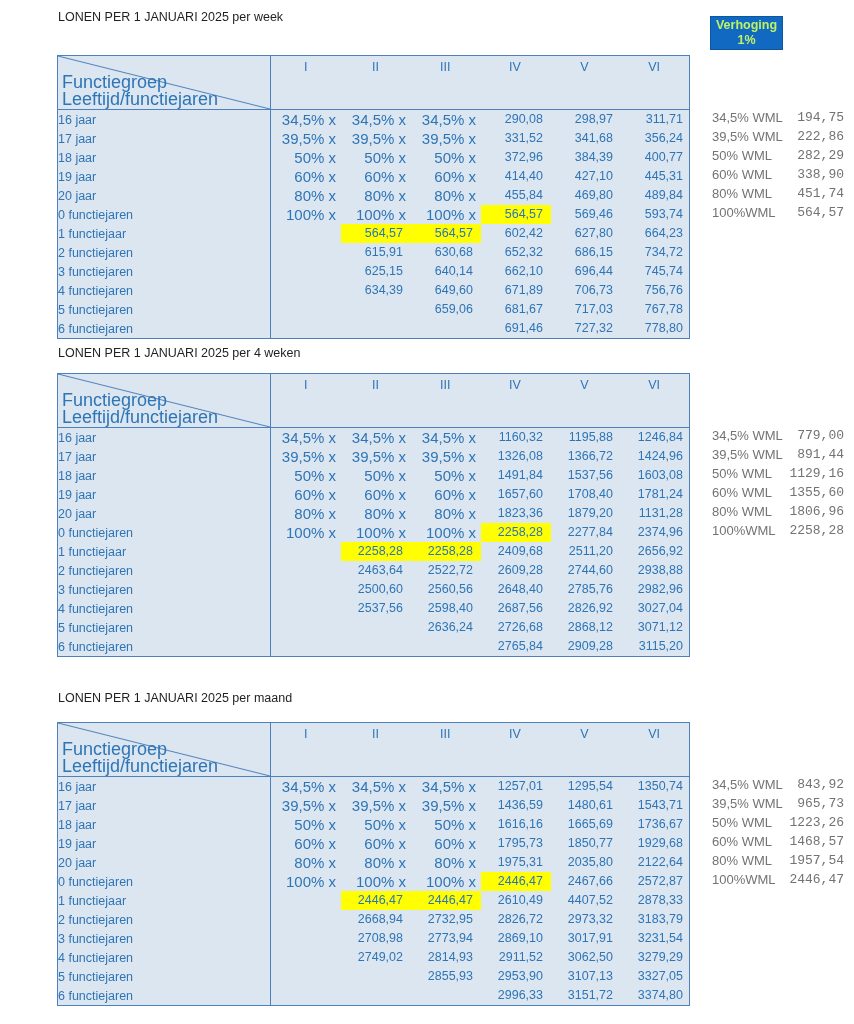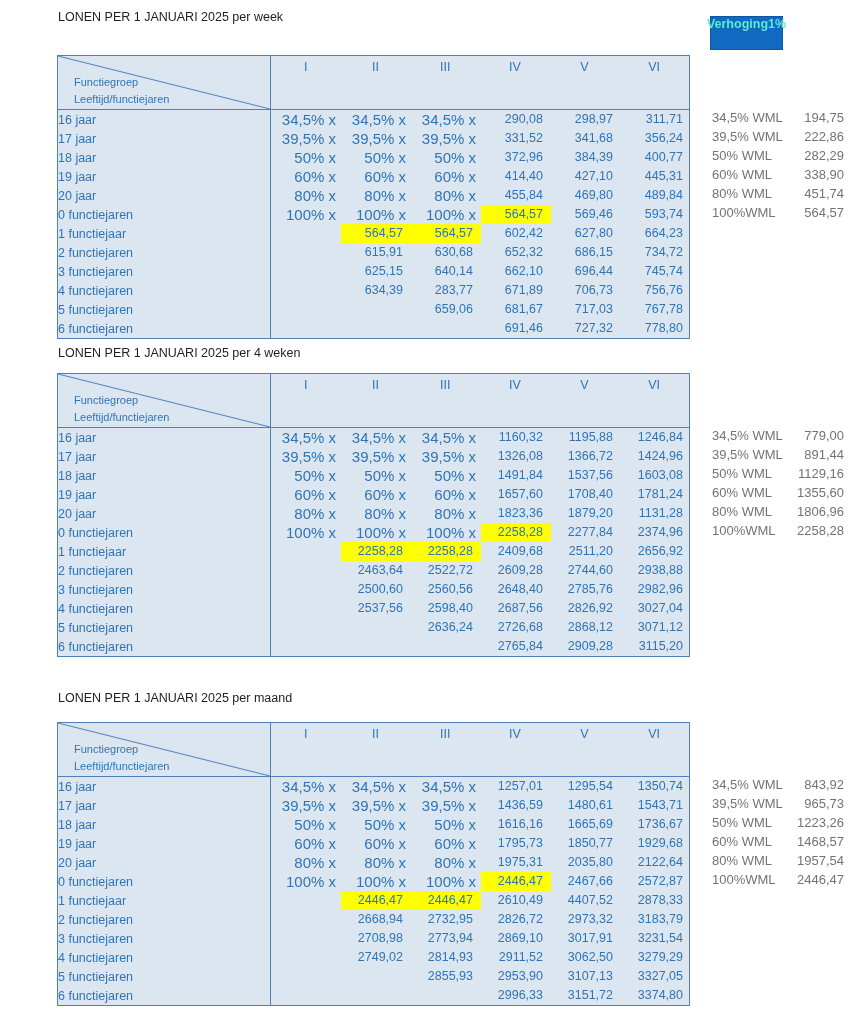--- a/index.html
+++ b/index.html
@@ -1,39 +1,39 @@
 <!DOCTYPE html>
 <html><head>
 <meta charset="utf-8">
 <style>
   html,body{margin:0;padding:0;}
   body{width:854px;height:1024px;position:relative;background:#ffffff;
        font-family:"Liberation Sans", sans-serif;overflow:hidden;}
   .tbl-title{position:absolute;left:58px;font-size:12.5px;color:#1f1f1f;white-space:nowrap;}
   .verhoging{position:absolute;left:710px;top:16px;width:73px;height:34px;background:#1169c2;
-       border:1px solid #0d57a0;color:#5eead4;font-weight:bold;font-size:12.5px;text-align:center;
-       line-height:15px;display:flex;flex-direction:row;justify-content:center;box-sizing:border-box;}
+       border:1px solid #0d57a0;color:#bef264;font-weight:bold;font-size:12.5px;text-align:center;
+       line-height:15px;display:flex;flex-direction:column;justify-content:center;box-sizing:border-box;}
   .wtable{position:absolute;left:57px;width:633px;background:#dce6f1;border:1px solid #4e80bc;
        box-sizing:border-box;color:#2e75b6;}
   .thead{display:flex;height:53px;border-bottom:1px solid #4e80bc;}
   .corner{width:213px;flex:none;position:relative;border-right:1px solid #4e80bc;box-sizing:border-box;}
   .corner svg{position:absolute;left:0;top:0;}
-  .corner-text{position:absolute;left:16px;bottom:1px;font-size:11px;line-height:17px;}
+  .corner-text{position:absolute;left:4px;bottom:1px;font-size:18px;line-height:17px;}
   .cols{flex:1;display:grid;grid-template-columns:repeat(6,1fr);}
   .colhead{text-align:center;padding-top:4px;font-size:12.5px;}
   .trow{display:flex;height:19px;}
   .rlabel{width:213px;flex:none;font-size:12.5px;box-sizing:border-box;
        border-right:1px solid #4e80bc;display:flex;align-items:center;}
   .cell{width:70px;flex:none;text-align:right;padding-right:8px;box-sizing:border-box;
        font-size:12.5px;line-height:19px;height:19px;overflow:hidden;}
   .cell.formula{font-size:15px;padding-right:5px;}
   .cell.hl{background:#ffff00;}
   .panel{position:absolute;left:712px;width:132px;color:#737373;font-size:13px;}
   .prow{display:flex;justify-content:space-between;align-items:center;height:19px;}
-  .prow .pv{text-align:right;}
+  .prow .pv{text-align:right;font-family:Liberation Mono, monospace;}
 </style>
 </head>
 <body>
 
 <div class="verhoging">
   <div>Verhoging</div>
   <div>1%</div>
 </div>
 
 <div class="tbl-title" style="top:10px">LONEN PER 1 JANUARI 2025 per week</div>
@@ -136,21 +136,21 @@
         <div class="cell">625,15</div>
         <div class="cell">640,14</div>
         <div class="cell">662,10</div>
         <div class="cell">696,44</div>
         <div class="cell">745,74</div>
       </div>
       <div class="trow">
         <div class="rlabel">4 functiejaren</div>
         <div class="cell"></div>
         <div class="cell">634,39</div>
-        <div class="cell">283,77</div>
+        <div class="cell">649,60</div>
         <div class="cell">671,89</div>
         <div class="cell">706,73</div>
         <div class="cell">756,76</div>
       </div>
       <div class="trow">
         <div class="rlabel">5 functiejaren</div>
         <div class="cell"></div>
         <div class="cell"></div>
         <div class="cell">659,06</div>
         <div class="cell">681,67</div>

